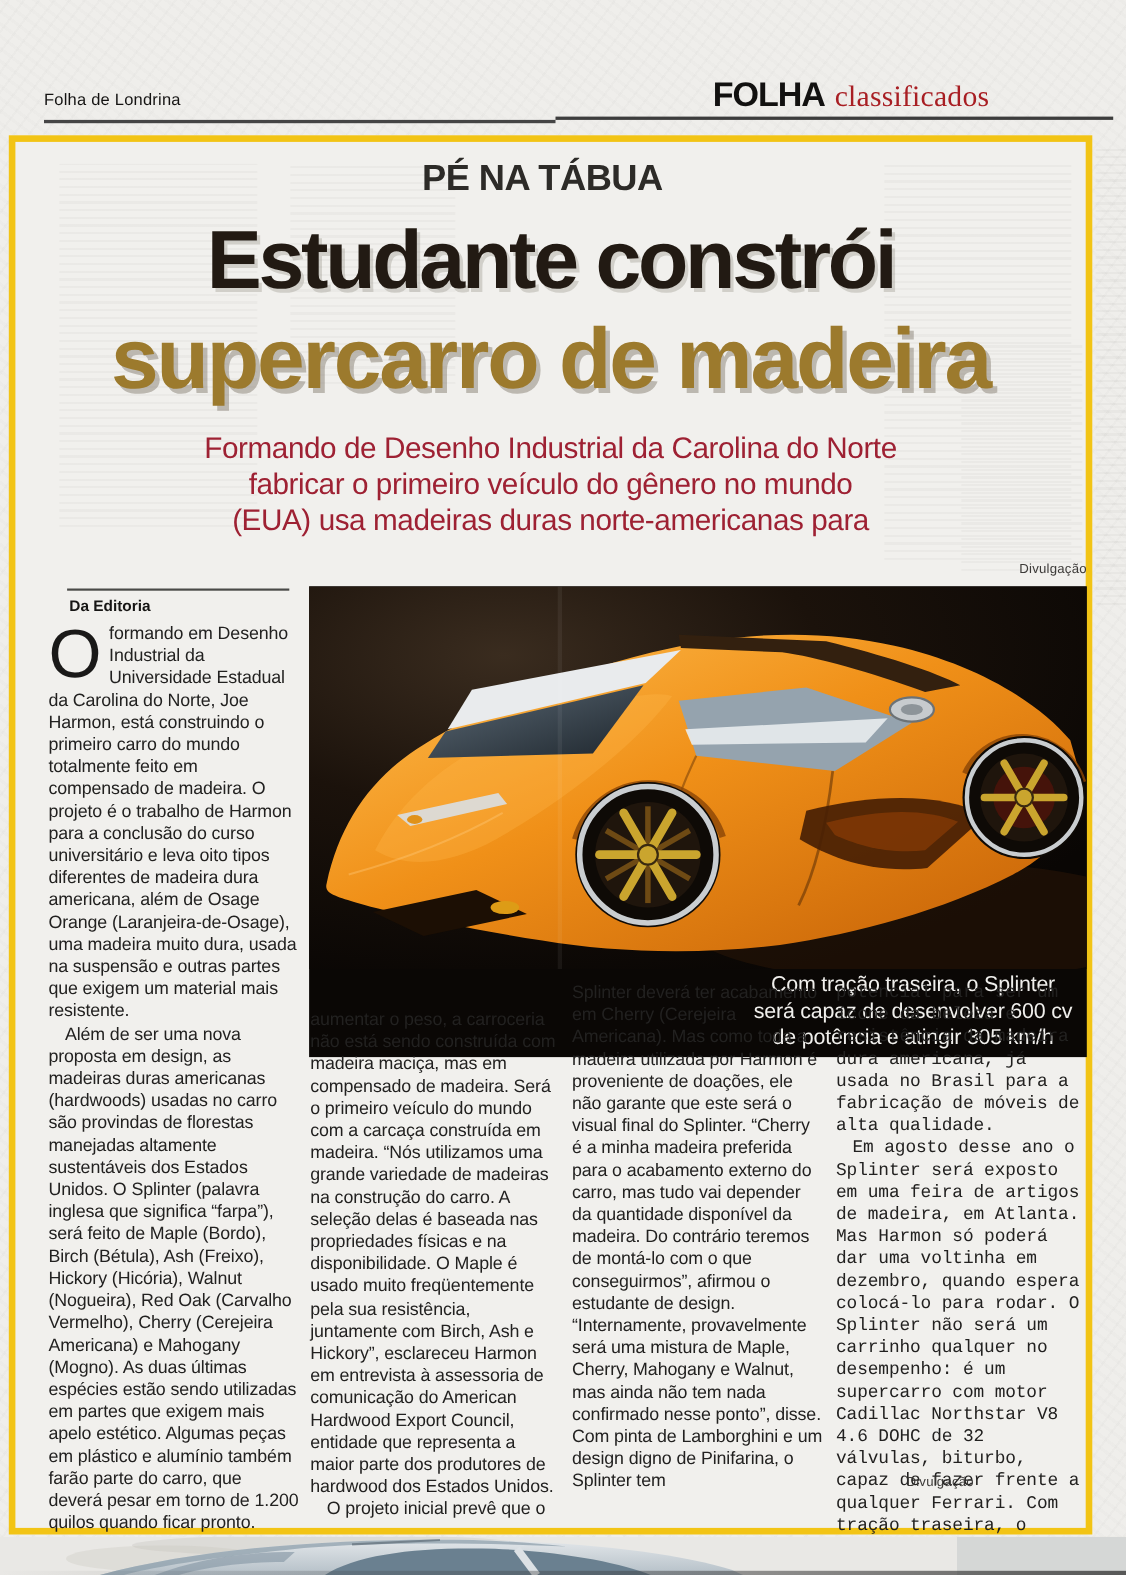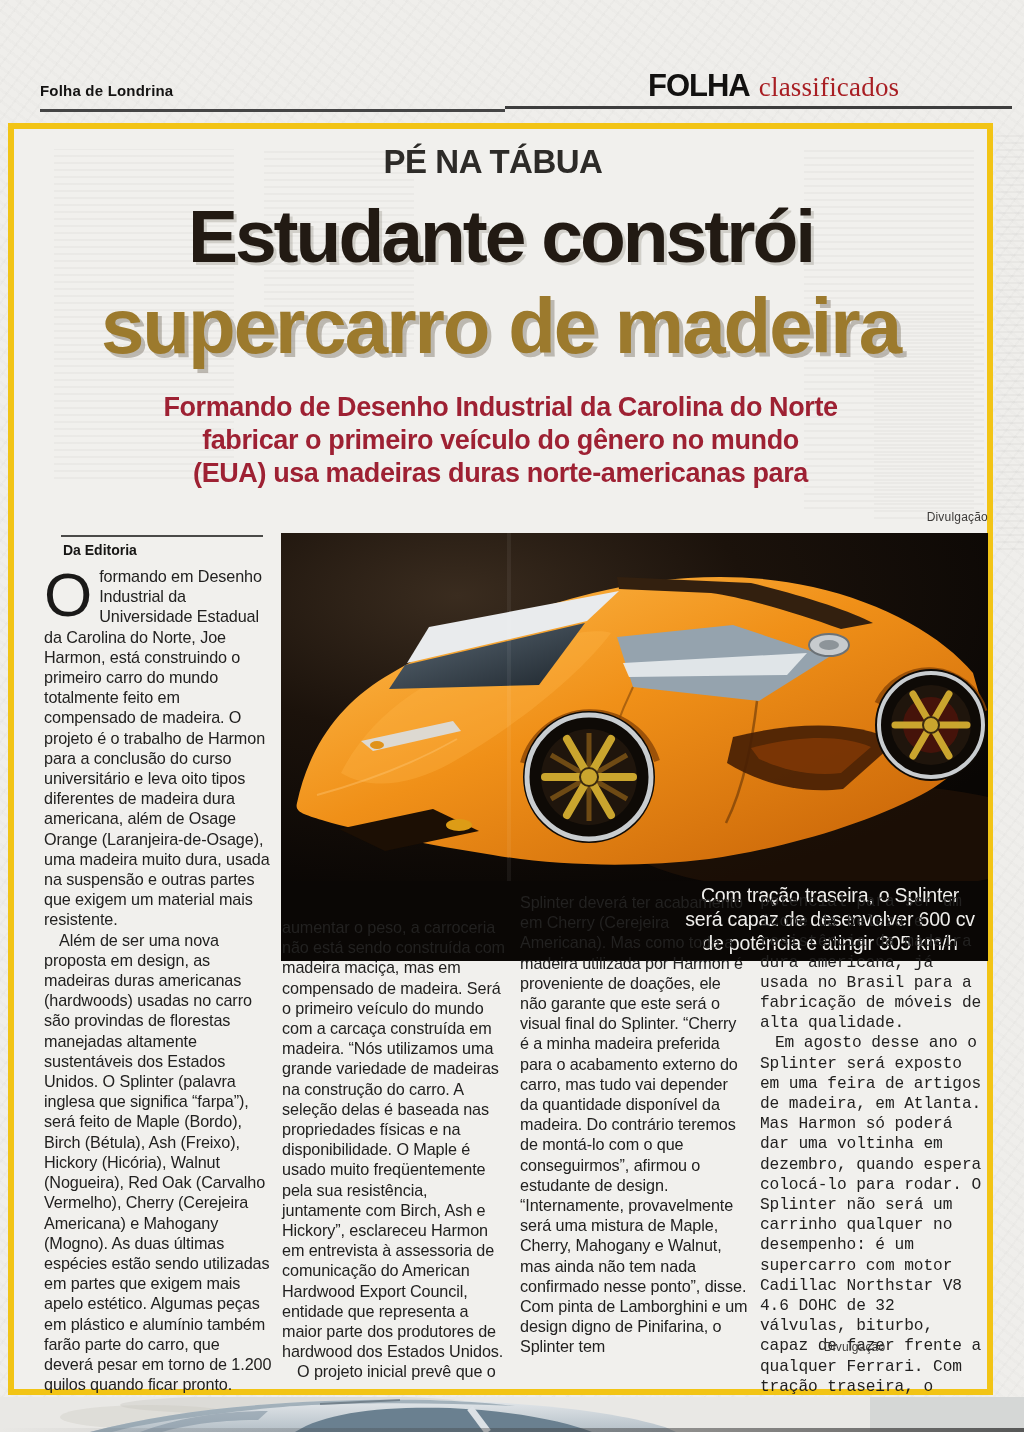--- a/index.html
+++ b/index.html
@@ -8,21 +8,21 @@
     background:#efeeeb;overflow:hidden;
     font-family:"Liberation Sans","DejaVu Sans",sans-serif;color:#1d1c1a;
   }
   .page::before{ 
     content:"";position:absolute;inset:0;pointer-events:none;
     background:
       repeating-linear-gradient(37deg, rgba(0,0,0,0.012) 0 3px, transparent 3px 9px),
       repeating-linear-gradient(-53deg, rgba(0,0,0,0.014) 0 2px, transparent 2px 11px);
   }
   
-  .masthead-left{position:absolute;left:40px;top:82px;font-size:15px;font-weight:700;letter-spacing:.2px;color:#141312;}
+  .masthead-left{position:absolute;left:40px;top:82px;font-size:15px;font-weight:400;letter-spacing:.2px;color:#141312;}
   .masthead-right{position:absolute;left:648px;top:68px;display:flex;align-items:baseline;gap:9px;}
   .brand{font-size:31px;font-weight:900;letter-spacing:-1px;color:#121110;}
   .brand-suffix{font-family:"Liberation Serif","DejaVu Serif",serif;font-size:27px;color:#a81e23;letter-spacing:.2px;}
   .rule{position:absolute;background:#454545;height:3px;}
   .rule-left{left:40px;top:109px;width:465px;}
   .rule-right{left:505px;top:106px;width:507px;background:#3d3d3d;}
   
   .article-box{
     position:absolute;left:8px;top:123px;width:985px;height:1272px;
     border:6px solid #f2c415;background:#f1f0ed;box-sizing:border-box;
@@ -32,21 +32,21 @@
   
   .kicker{position:absolute;left:0;right:15px;top:14px;text-align:center;
     font-size:33px;font-weight:700;letter-spacing:-.5px;color:#2d2b28;}
   .hl1{position:absolute;left:0;right:0;top:52px;margin:12px;text-align:center;
     font-size:75px;font-weight:700;letter-spacing:-3px;color:#221a13;
     text-shadow:3px 3px 0 rgba(150,145,135,.35);}
   .hl2{position:absolute;left:0;right:0;top:152px;margin:0;text-align:center;
     font-size:78px;font-weight:700;letter-spacing:-2px;color:#9c7a2d;
     text-shadow:4px 4px 0 rgba(135,128,115,.5);}
   .subhead{position:absolute;left:0;right:0;top:262px;text-align:center;
-    font-size:27px;font-weight:700;letter-spacing:-.4px;color:#9e2133;line-height:33px;}
+    font-size:27px;font-weight:400;letter-spacing:-.4px;color:#9e2133;line-height:33px;}
   
   .byline-rule{position:absolute;left:47px;top:406px;width:202px;height:2px;background:#4a4a48;}
   .byline{position:absolute;left:49px;top:413px;font-size:14px;font-weight:700;color:#161514;}
   
   .photo-credit{position:absolute;font-size:12px;color:#3c3a38;letter-spacing:.2px;}
   .credit-top{left:0;top:381px;width:974px;text-align:right;}
   .credit-bottom{left:810px;top:1211px;}
   .photo{position:absolute;left:267px;top:404px;width:707px;height:428px;background:#0a0705;overflow:hidden;}
   .caption{position:absolute;right:8px;bottom:6px;width:300px;text-align:center;
     font-size:19.5px;line-height:24px;color:#f0efec;letter-spacing:-.2px;}

